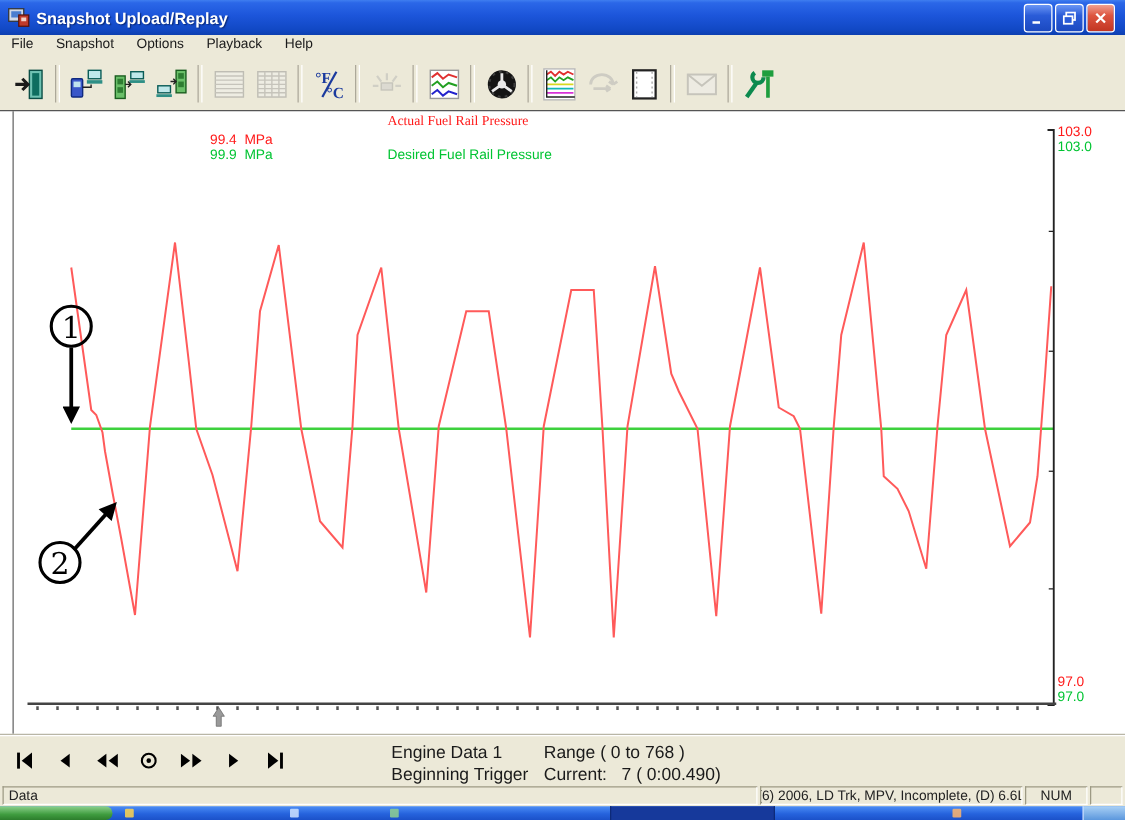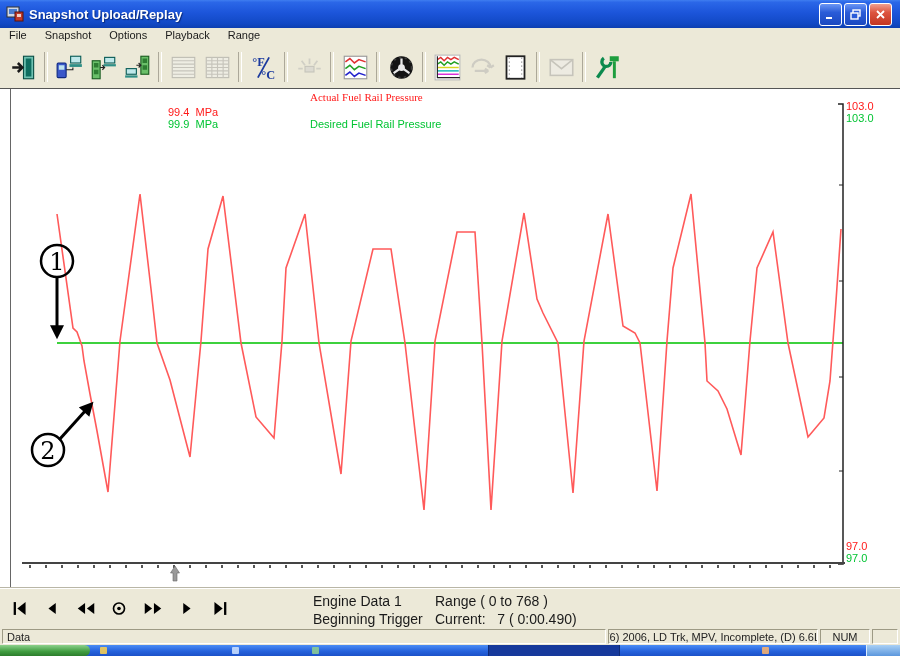--- a/index.html
+++ b/index.html
@@ -93,21 +93,21 @@
           </svg>
       </div>
     </div>
   </div>
 
   <div class="menubar">
     <span class="menu-item">File</span>
     <span class="menu-item">Snapshot</span>
     <span class="menu-item">Options</span>
     <span class="menu-item">Playback</span>
-    <span class="menu-item">Range</span>
+    <span class="menu-item">Help</span>
   </div>
 
   <div class="toolbar">
     <div class="tbtn">
       <svg viewBox="0 0 24 24">
         <rect x="12" y="2" width="9" height="20" fill="#6fc2b2" stroke="#0b4f46"></rect>
         <rect x="14" y="4" width="5" height="16" fill="#0e6e60"></rect>
         <path d="M2,12 h8 M7,8 l4,4 -4,4" stroke="#1a1a1a" stroke-width="2.2" fill="none"></path>
       </svg>
     </div>

